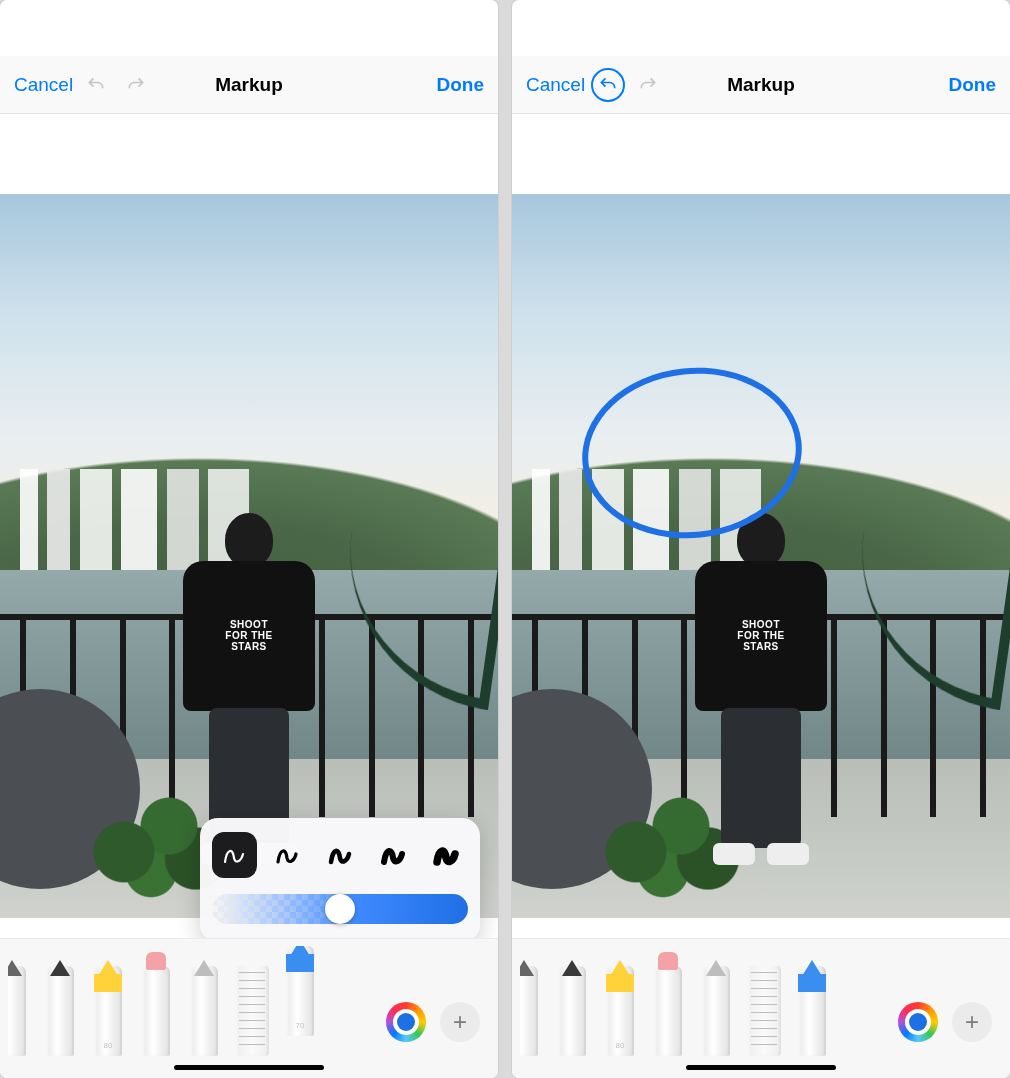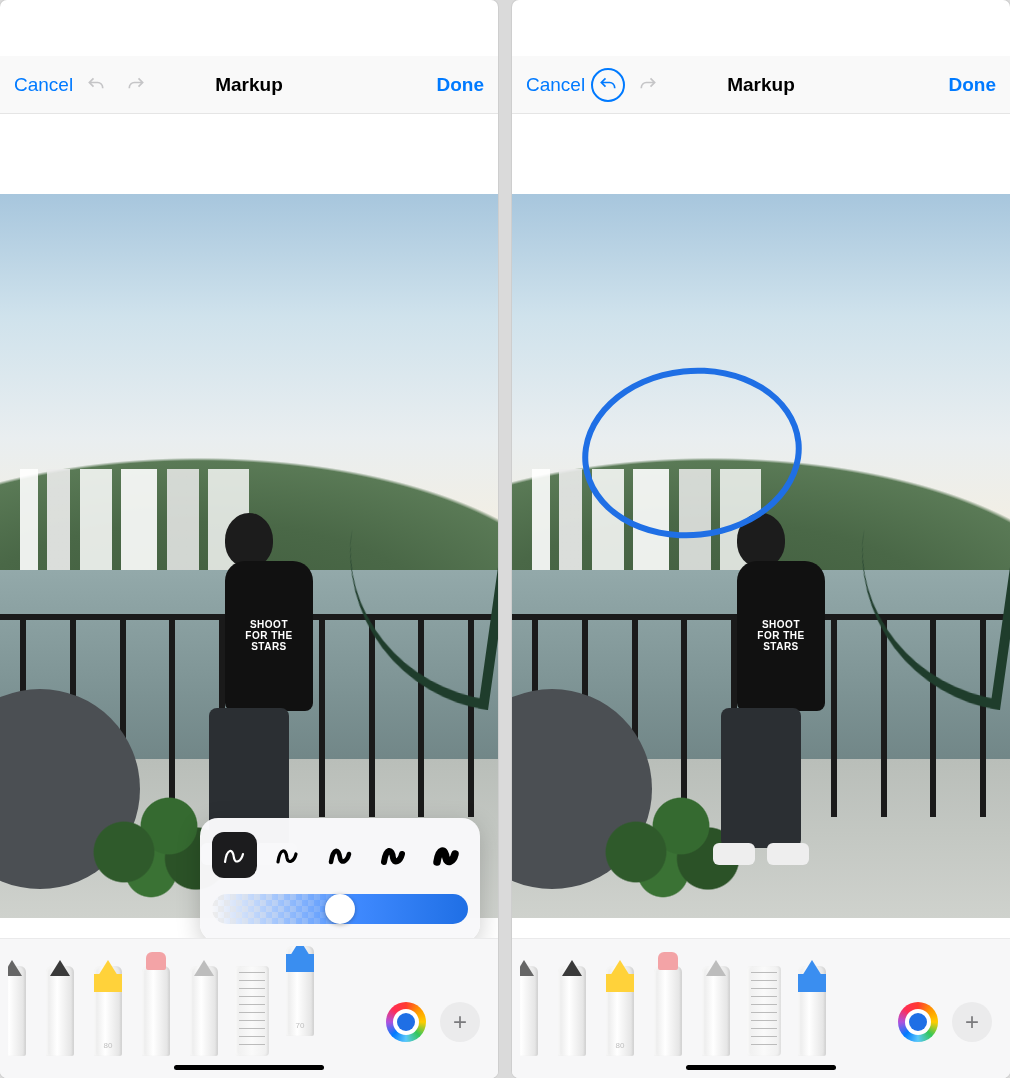--- a/index.html
+++ b/index.html
@@ -111,25 +111,24 @@
   .railing .bar { position:absolute; top:0; bottom:0; width:6px; background:#1a1a1a; }
   .person {
     position:absolute; left:38%; top:44%; width:24%; height:48%;
   }
   .person .head {
     position:absolute; left:50%; top:0; transform:translateX(-50%);
     width:48px; height:54px; background:#1c1c1c; border-radius:50% 50% 45% 45%;
   }
   .person .torso {
     position:absolute; left:50%; top:48px; transform:translateX(-50%);
-    width:88px; height:150px; background:#111; border-radius:20px 20px 8px 8px;
+    width:132px; height:150px; background:#111; border-radius:20px 20px 8px 8px;
     display:flex; align-items:center; justify-content:center;
     color:#fff; font-size:10px; font-weight:800; text-align:center; line-height:1.1;
     letter-spacing:0.5px;
-    margin-left:20px;
   }
   .person .legs {
     position:absolute; left:50%; top:195px; transform:translateX(-50%);
     width:80px; height:140px; background:#2b2f33; border-radius:8px;
   }
   .person .shoes {
     position:absolute; left:50%; top:330px; transform:translateX(-50%);
     width:96px; height:22px; display:flex; justify-content:space-between;
   }
   .person .shoes span { width:42px; height:22px; background:#eee; border-radius:6px; }

